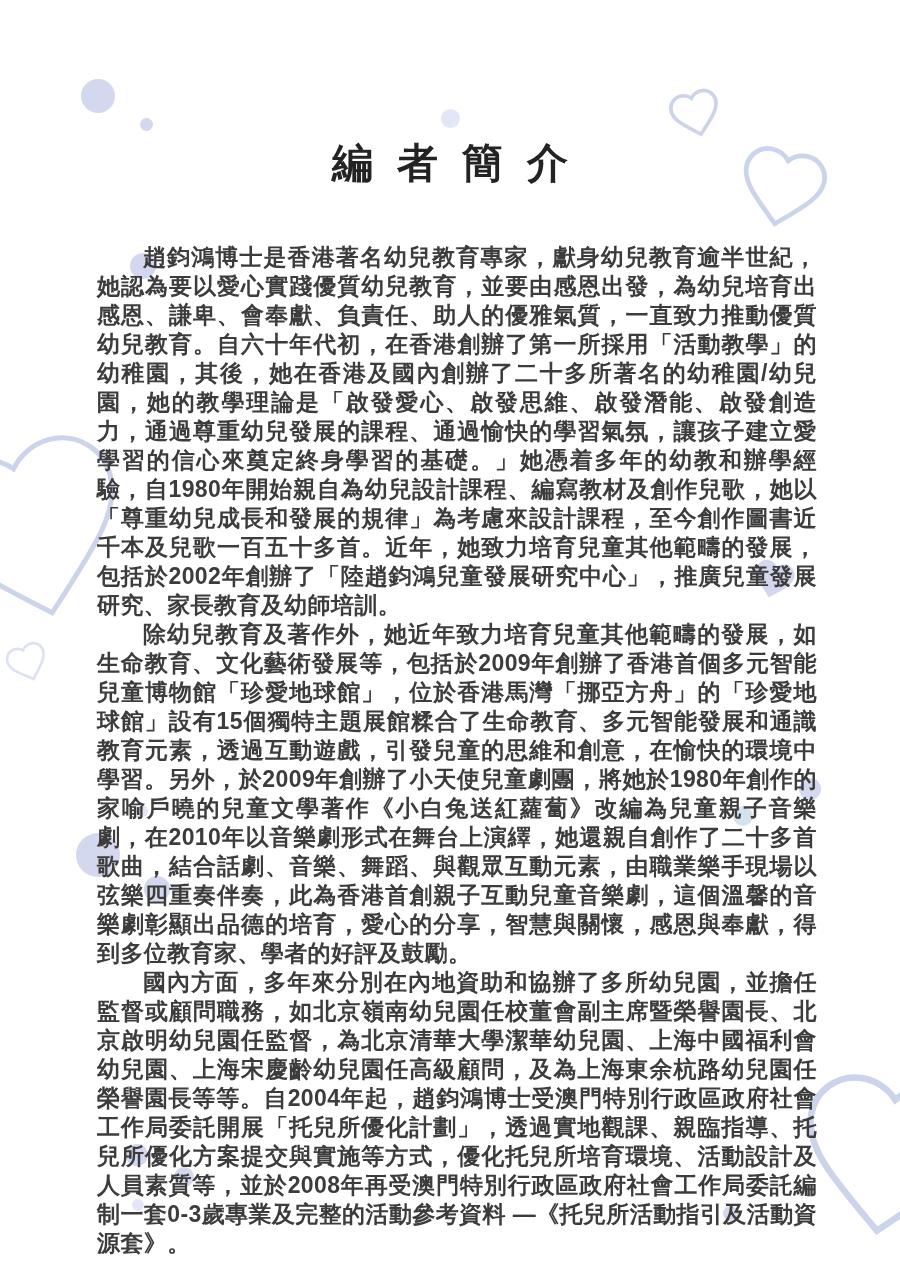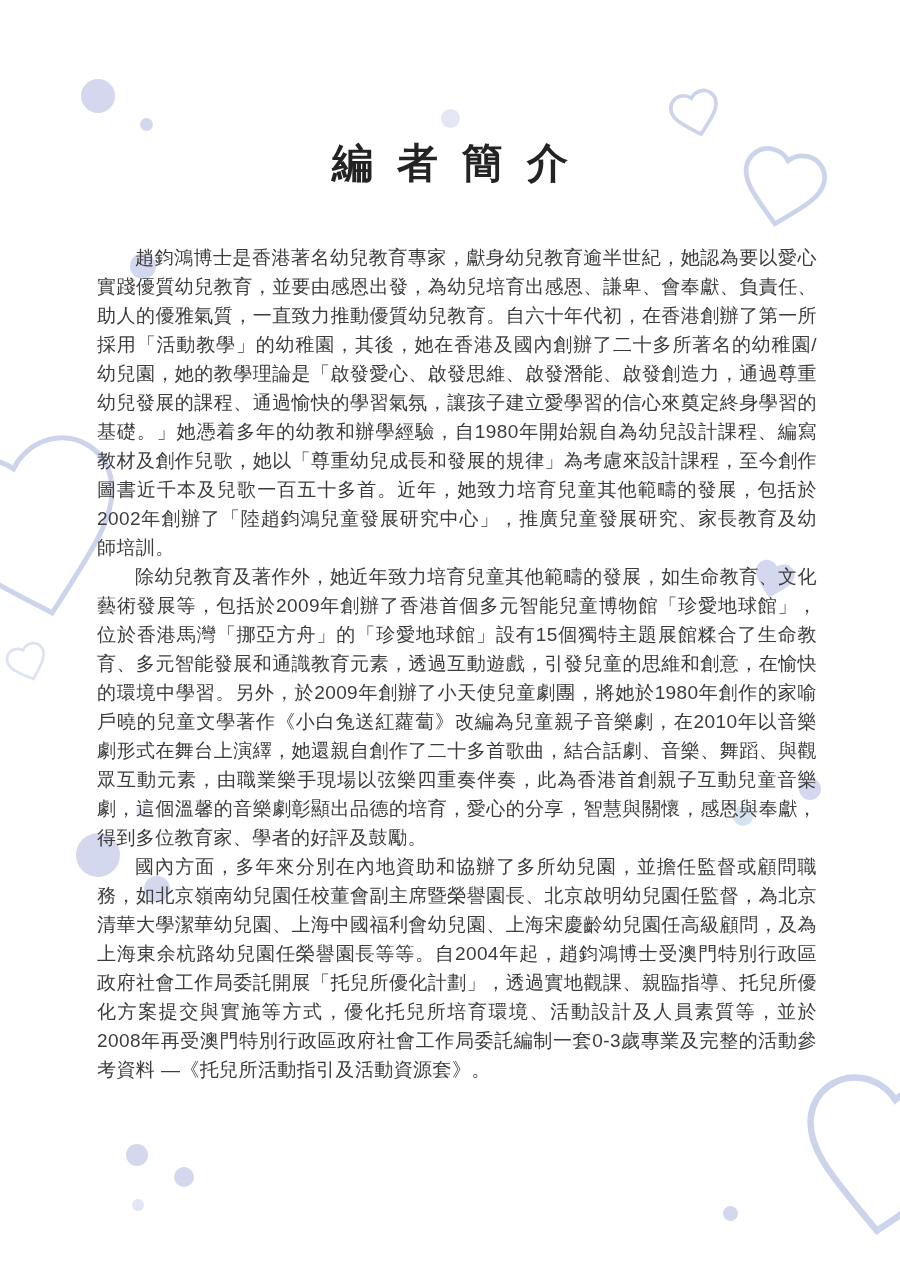--- a/index.html
+++ b/index.html
@@ -22,26 +22,27 @@
     text-align:center;
     font-size:41px;font-weight:600;
     letter-spacing:24px;text-indent:24px;
     color:var(--title,#232323);
   }
   .content{
     position:absolute;left:97px;top:243px;width:720px;z-index:2;
   }
   .content p{
     margin:0;
-    font-size:19px;
+    font-size:23px;
     line-height:29px;
     letter-spacing:0.4px;
     text-align:justify;
     text-indent:2em;
     color:var(--text,#3c3c3c);
+    font-weight:bold;
   }
 </style>
 </head>
 <body>
 
 <div class="page">
 
   <div class="deco circle" style="left:81px;top:79px;width:34px;height:34px;"></div>
   <div class="deco circle" style="left:140px;top:118px;width:13px;height:13px;"></div>
   <div class="deco circle light" style="left:441px;top:109px;width:19px;height:19px;"></div>

